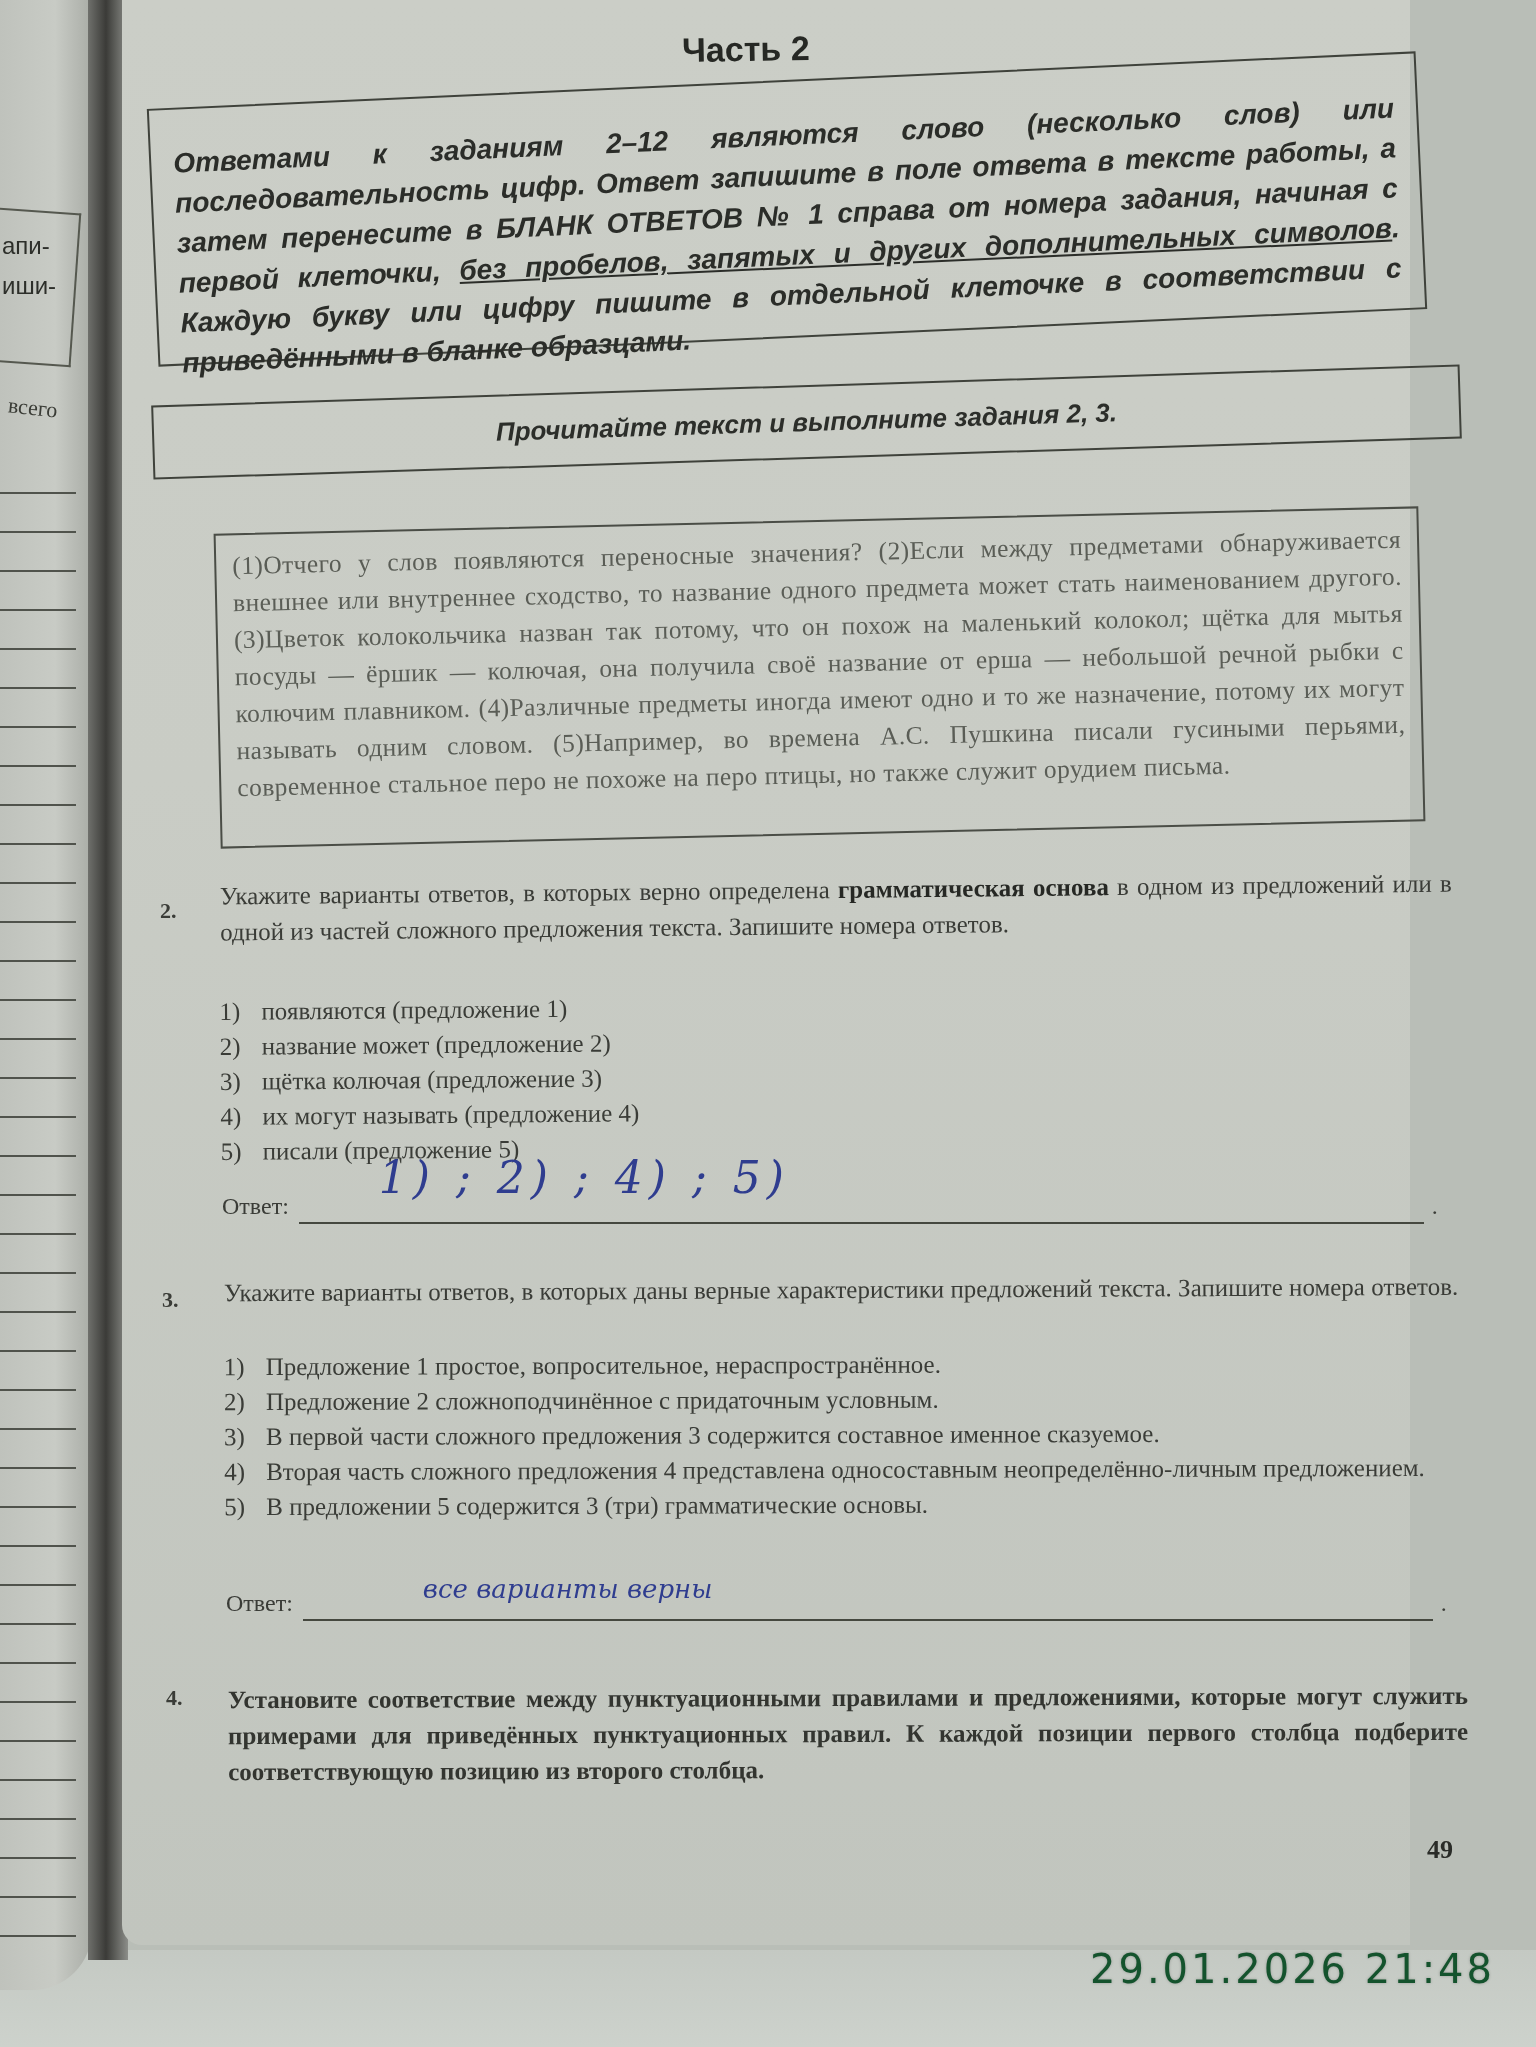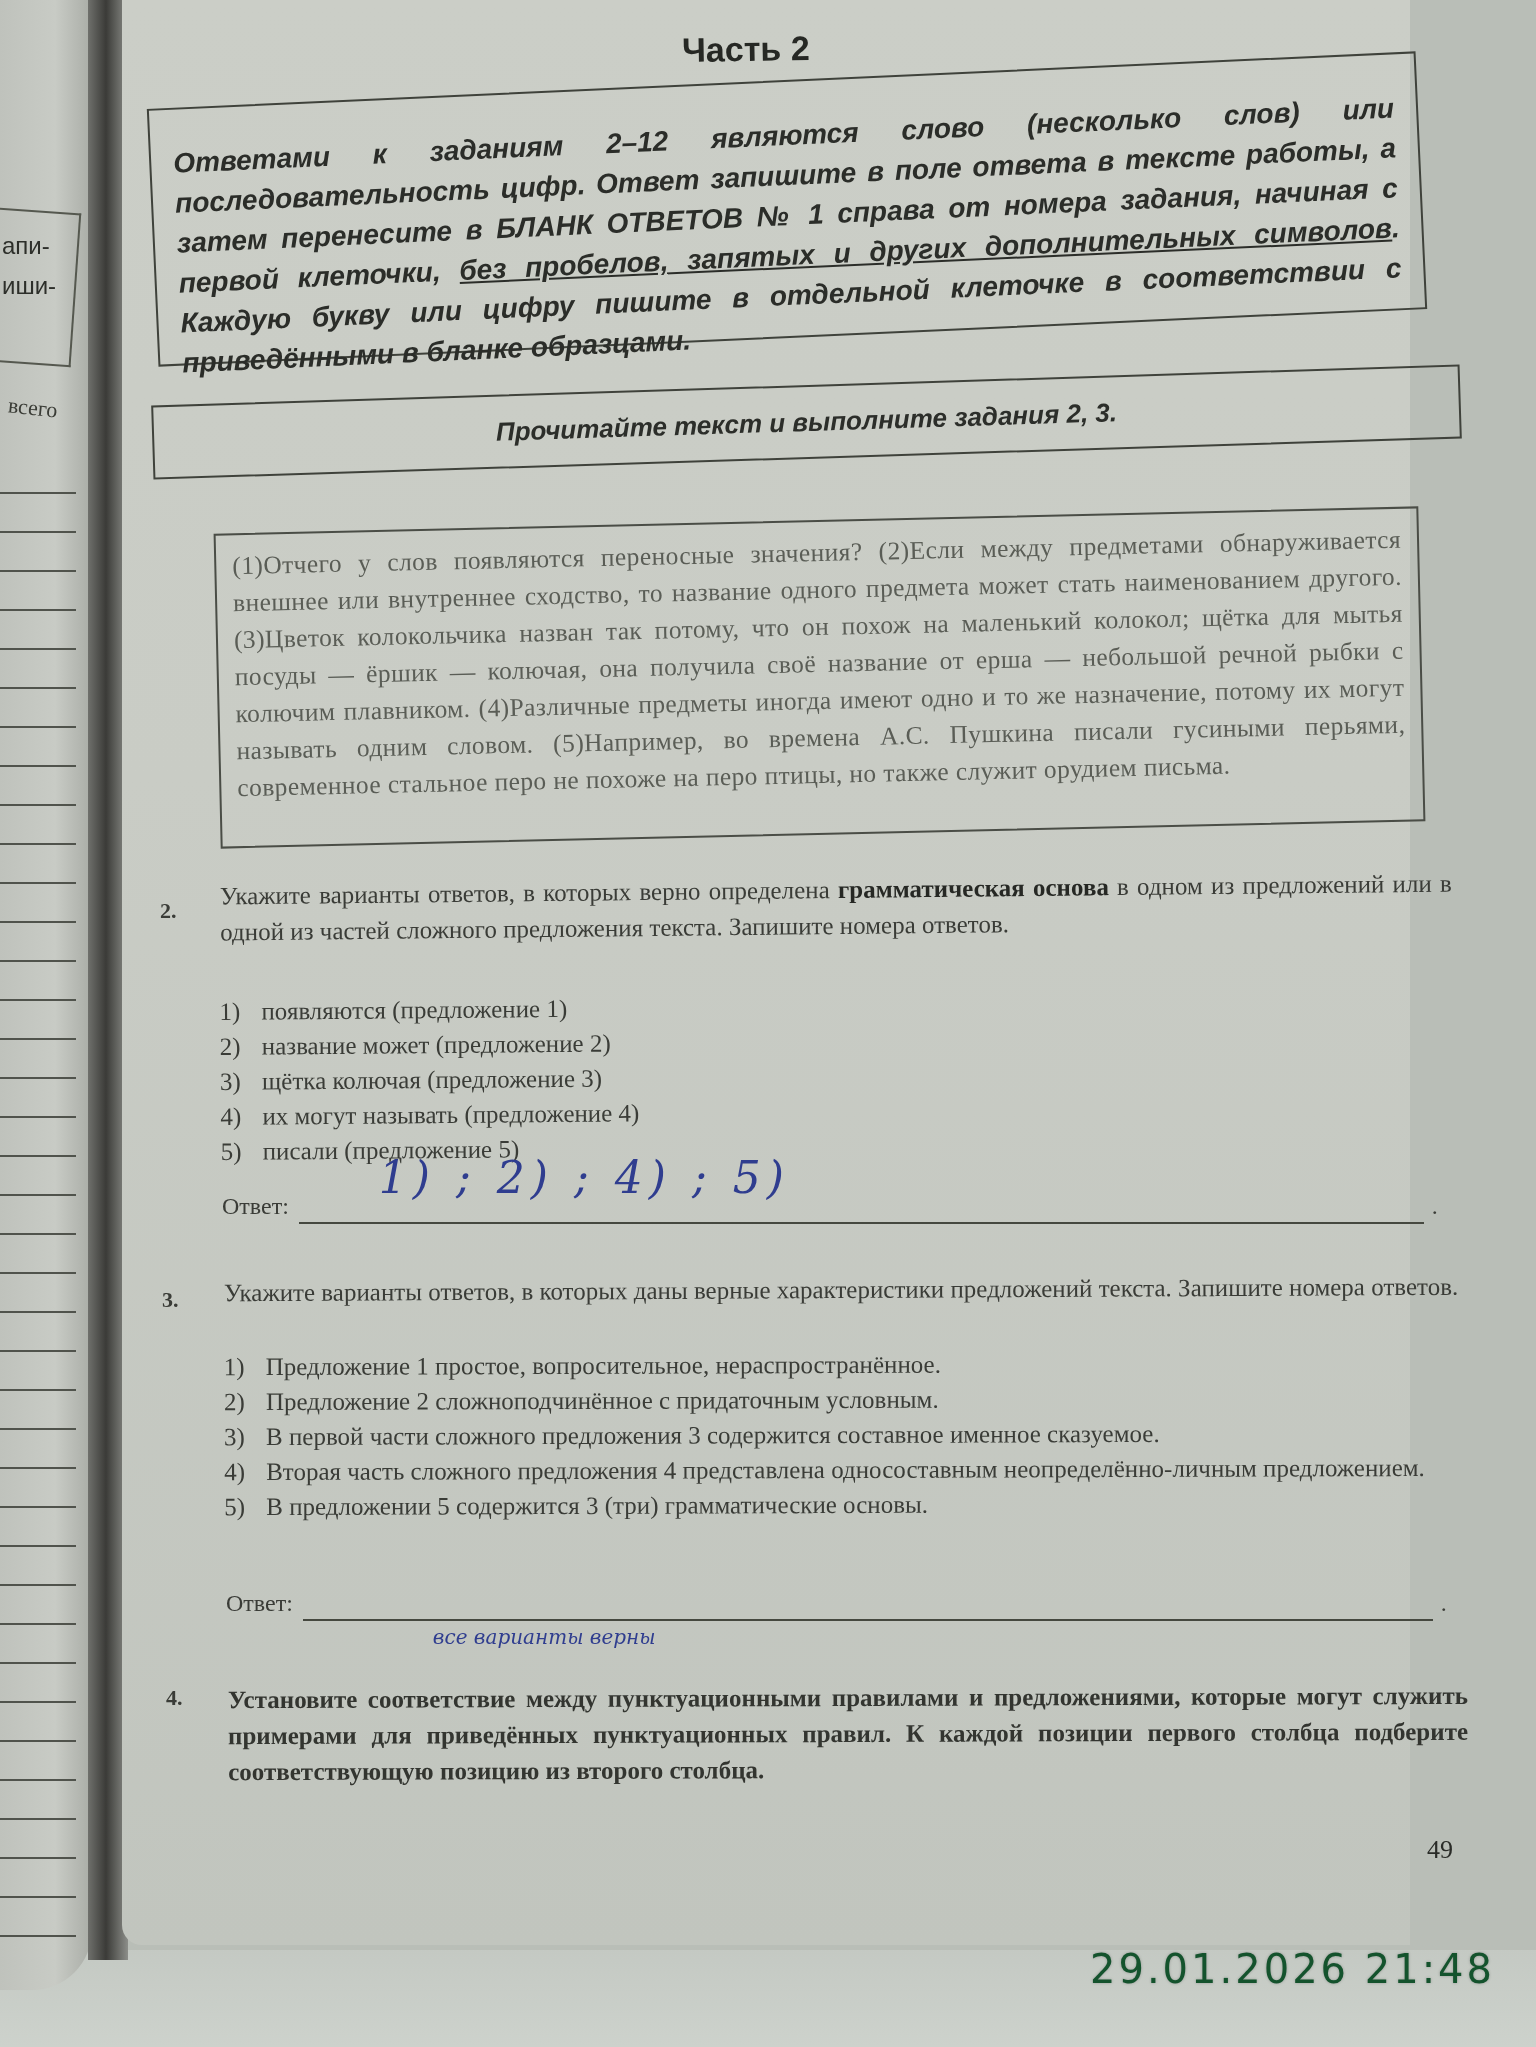--- a/index.html
+++ b/index.html
@@ -43,21 +43,21 @@
   .task { font-size:25px; line-height:36px; color:#3a3c37; }
   .task-num { position:absolute; font-weight:bold; font-size:22px; color:#3a3c37; }
   .task-body { position:absolute; text-align:justify; }
   .task-body b { color:#262824; }
   .opt { display:flex; }
   .opt .n { width:42px; flex-shrink:0; }
   .answer-row { position:absolute; display:flex; align-items:flex-end; font-size:24px; color:#3a3c37; }
   .answer-line { border-bottom:2px solid #45483f; height:28px; position:relative; margin-left:10px; }
   .hand { position:absolute; font-family:"DejaVu Serif", serif; font-style:italic; color:#2f3d8f; }
   .dot { margin-left:8px; }
-  .page-num { left:1305px; top:1835px; font-weight:normal; font-size:26px; color:#2a2c28; }
+  .page-num { left:1305px; top:1835px; font-weight:bold; font-size:26px; color:#2a2c28; }
   .stamp { position:absolute; left:1090px; top:1946px; font-family:"DejaVu Sans", sans-serif;
     font-size:40px; color:#14532d; letter-spacing:3px; text-shadow:0 0 3px rgba(0,0,0,0.25); }
 </style>
 </head>
 <body>
 
 <div class="desk"></div>
 
 <div class="left-page">
   <div class="left-box"></div>
@@ -182,21 +182,21 @@
           <span style="text-align:justify;">Вторая часть сложного предложения 4 представлена односоставным неопределённо-личным предложением.</span>
         </div>
       <div class="opt">
           <span class="n">5)</span>
           <span>В предложении 5 содержится 3 (три) грамматические основы.</span>
         </div>
     </div>
     <div class="answer-row" style="left:104px; top:1585px;">
       <span>Ответ:</span>
       <div class="answer-line" style="width:1130px;">
-        <span class="hand" style="left:130px; top:-20px; font-size:20px;margin-top:48px;">все варианты верны</span>
+        <span class="hand" style="left:120px; top:-20px; font-size:26px;">все варианты верны</span>
       </div>
       <span class="dot">.</span>
     </div>
   </div>
 
   <div class="task">
     <div class="task-num" style="left:44px; top:1680px;">4.</div>
     <div class="task-body" style="left:106px; top:1680px; width:1240px; font-weight:bold; color:#333530; transform:rotate(-0.2deg);">Установите соответствие между пунктуационными правилами и предложениями, которые могут служить примерами для приведённых пунктуационных правил. К каждой позиции первого столбца подберите соответствующую позицию из второго столбца.</div>
   </div>
 

